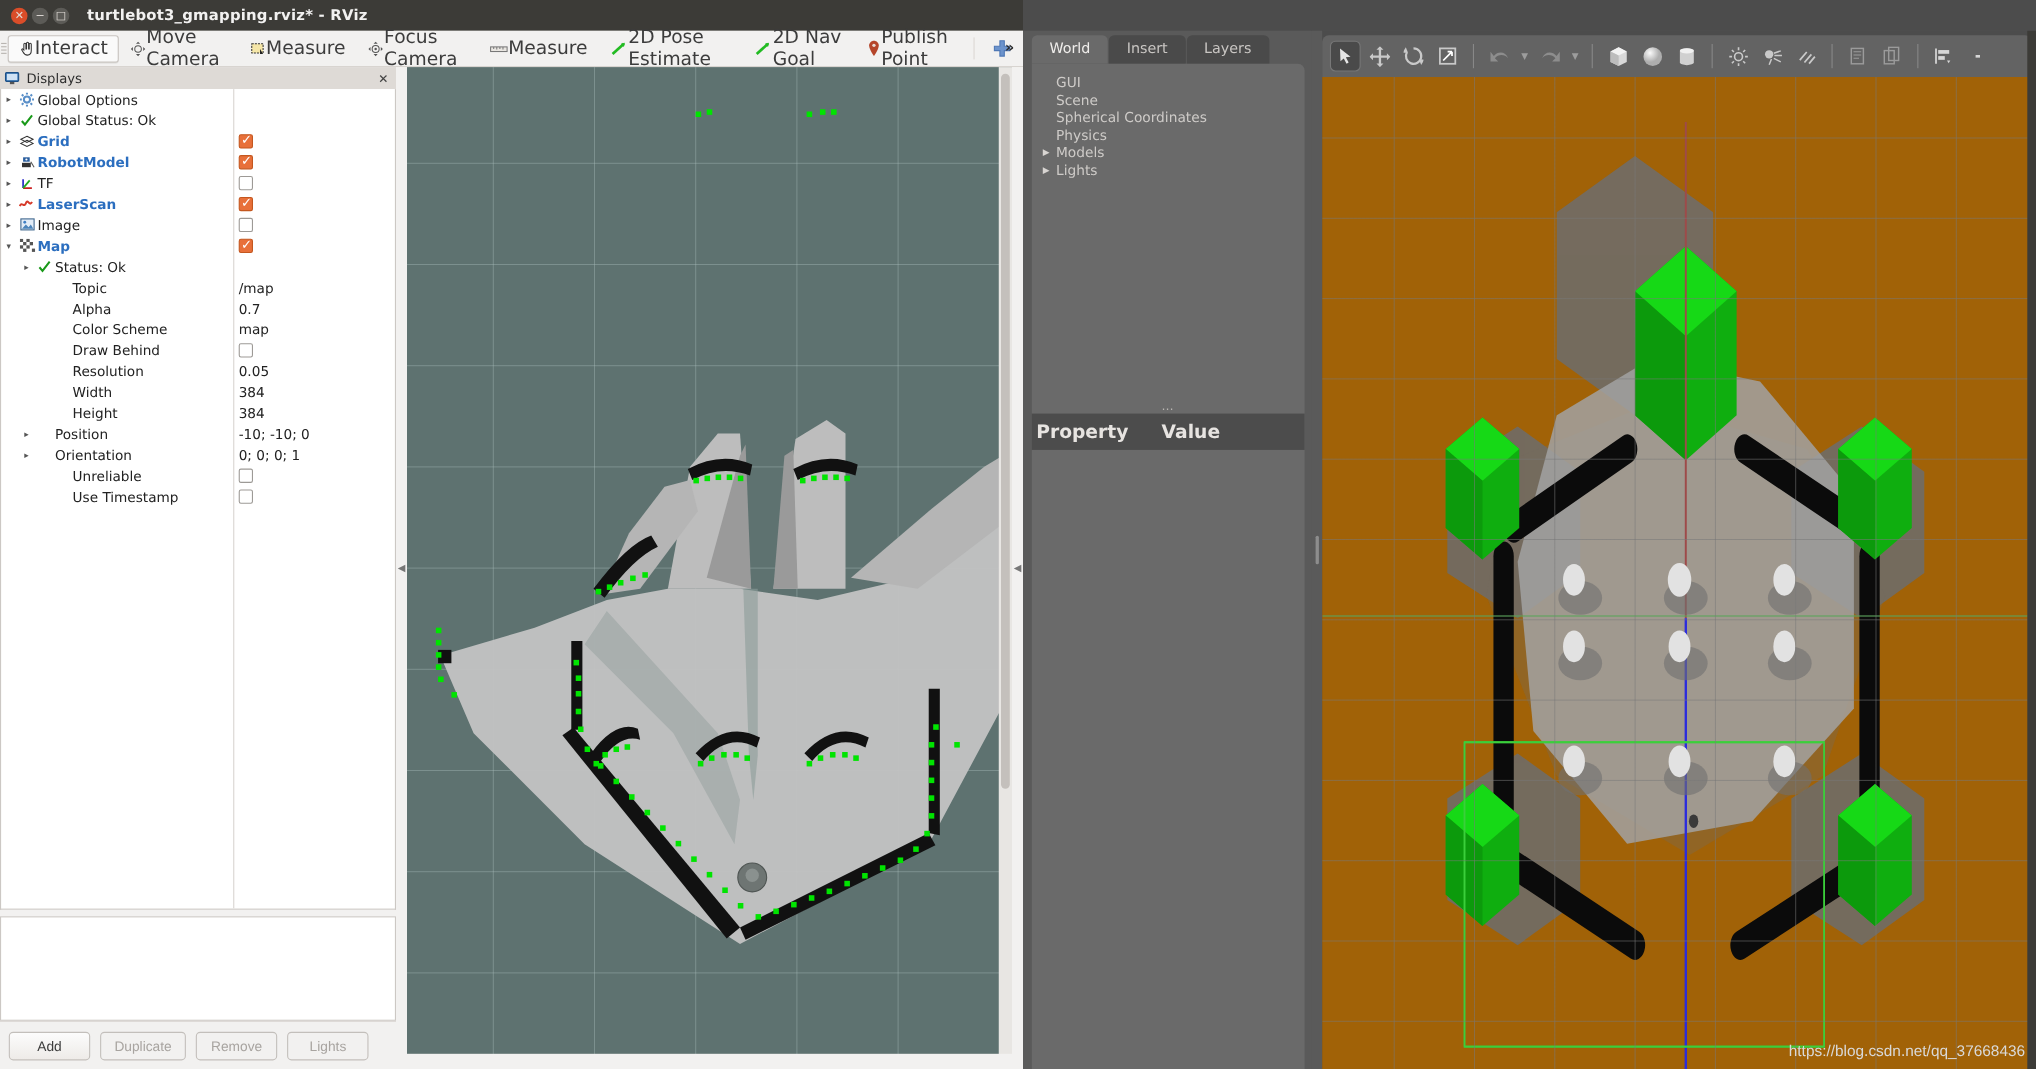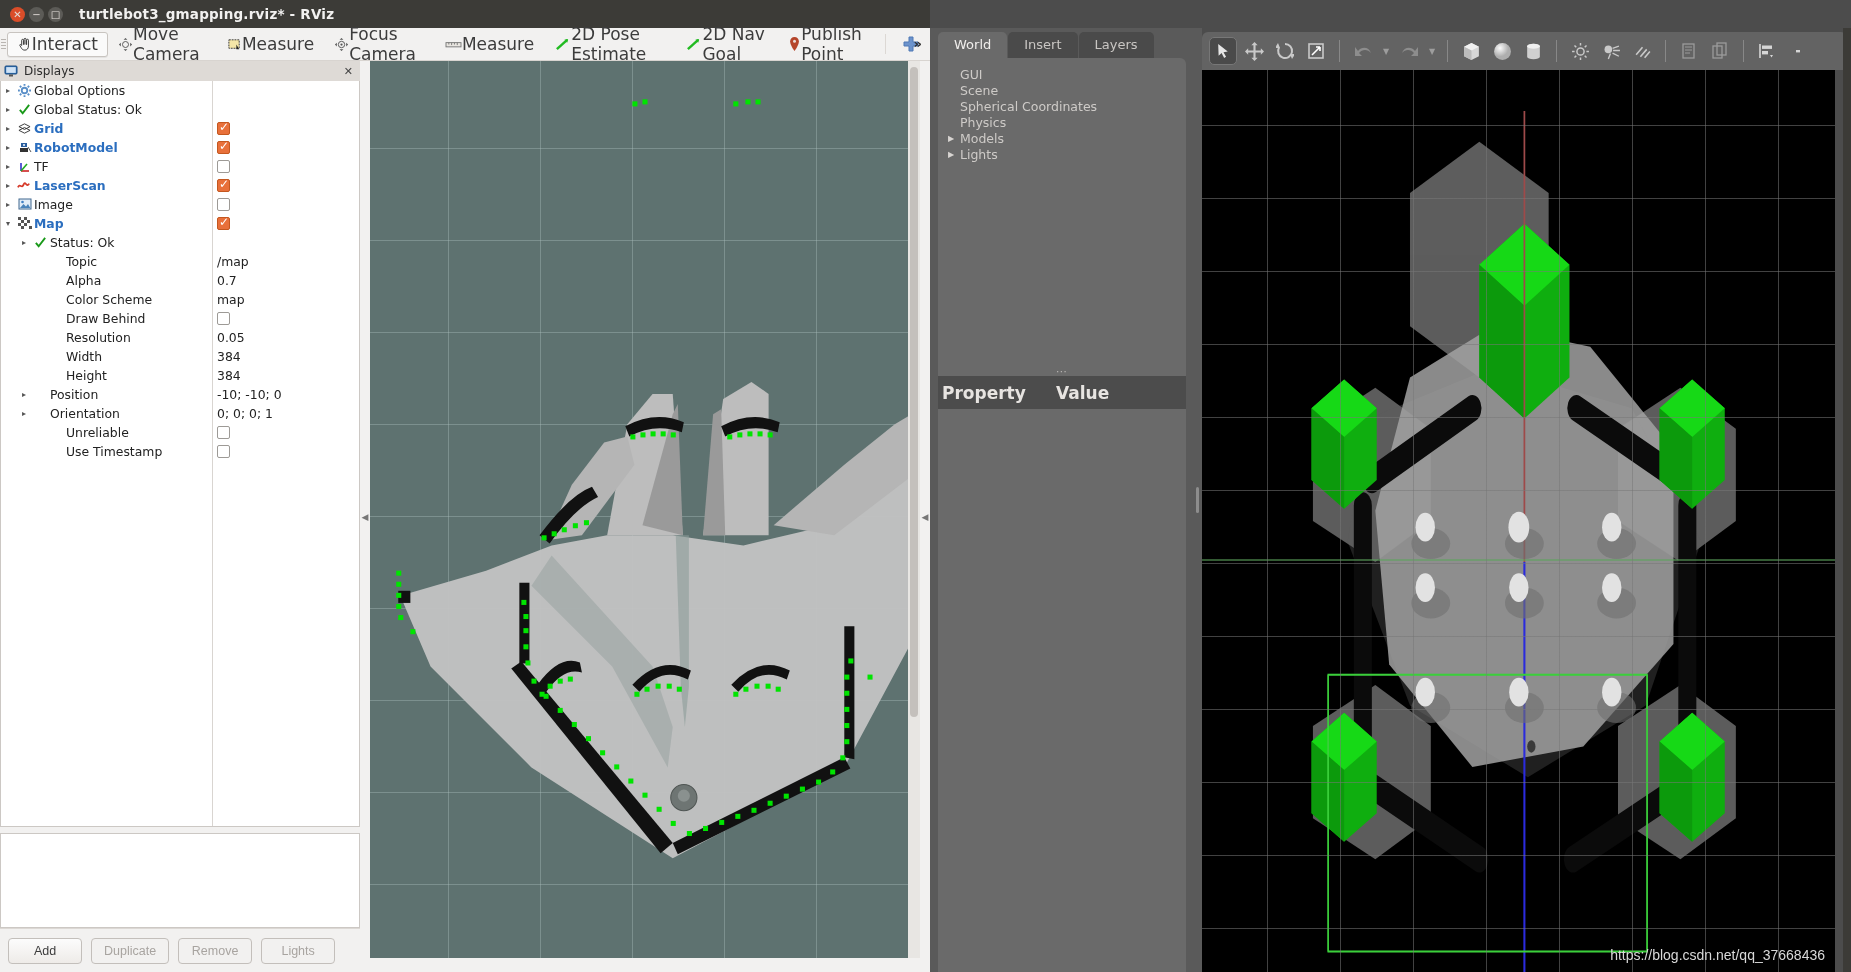--- a/index.html
+++ b/index.html
@@ -152,21 +152,21 @@
   .gz-toolbar { height:38px; background:#636363; margin:4px 4px 0 0;
             border-radius:6px 6px 0 0; display:flex; align-items:center;
             padding:0 7px; gap:3px; position:relative; }
   .gz-tb { width:28px; height:28px; display:flex; align-items:center;
             justify-content:center; border-radius:5px; }
   .gz-tb.sel { background:#4a4a4a; border:1px solid #777; }
   .gz-tb-sep { width:1px; height:22px; background:#888; margin:0 6px; }
   .gz-caret { font-size:8px; color:#9d9d9d; width:12px; text-align:center;}
 
   .gz-scene { flex:1; position:relative; overflow:hidden;
-            background:#000000; margin-right:16px; }
+            background:#a16207; margin-right:0; }
   .gz-sgrid { position:absolute; inset:0;
             background-image:
               linear-gradient(rgba(120,120,120,.55) 1px, transparent 1px),
               linear-gradient(90deg, rgba(120,120,120,.55) 1px, transparent 1px);
             background-size:73px 73px; background-position:-8px -18px; }
   .watermark { position:absolute; right:10px; bottom:9px; font-size:14px;
             color:#d9d9d9; font-family:"Liberation Sans", sans-serif;}
   .gz-rightstrip { position:absolute; right:0; top:0; bottom:0; width:8px;
             background:#3c3b37; }
 

